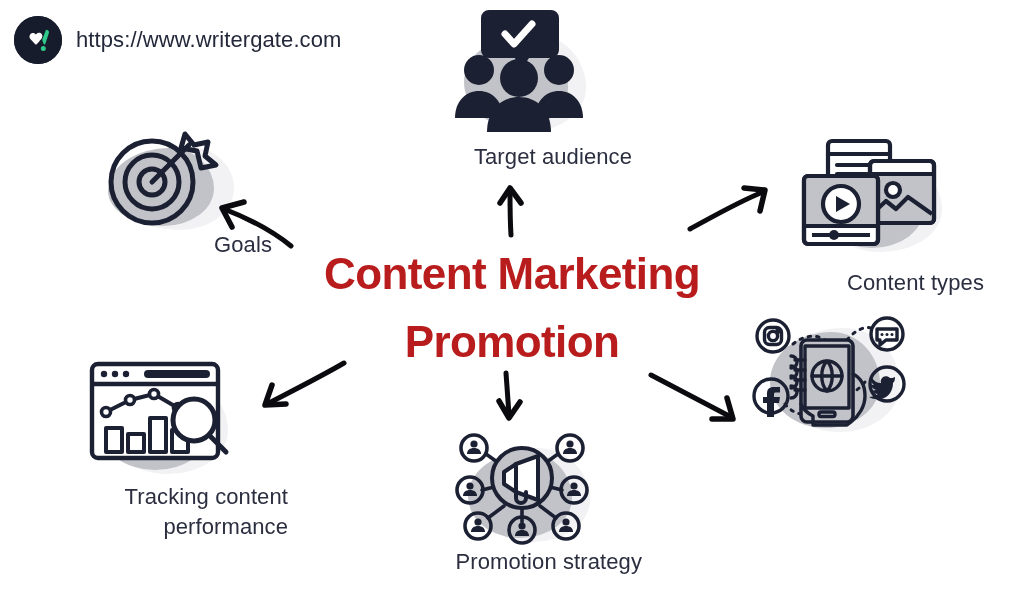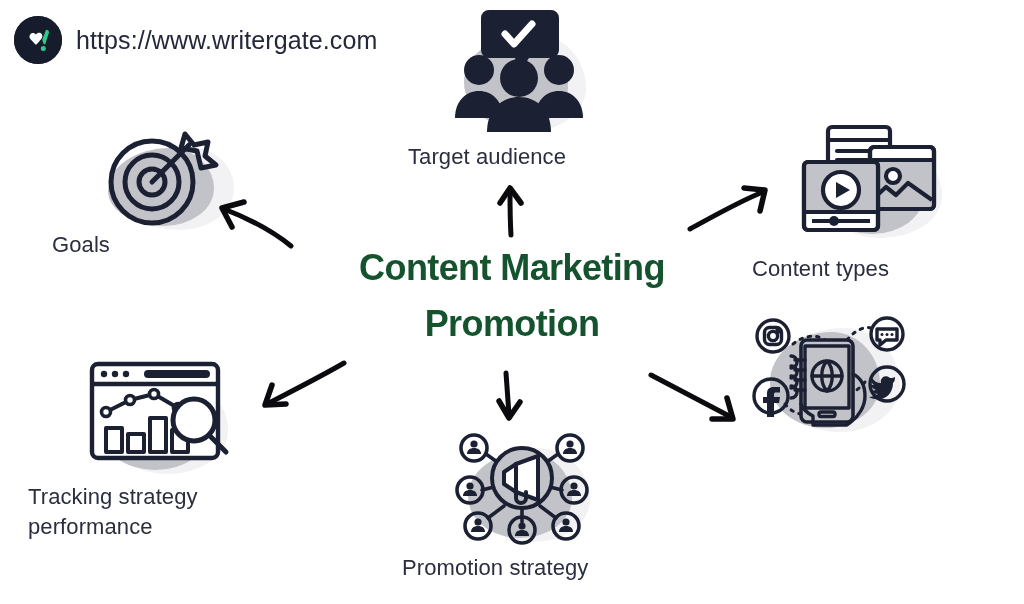--- a/index.html
+++ b/index.html
@@ -20,34 +20,34 @@
   #brand {
     position: absolute; left: 14px; top: 16px;
     display: flex; align-items: center; gap: 14px;
   }
   #brand-mark {
     width: 48px; height: 48px; border-radius: 50%;
     background: #171c2c;
     position: relative; flex: 0 0 auto;
   }
   #brand-url {
-    font-size: 25px; color: #23283a;
+    font-size: 22px; color: #23283a;
     letter-spacing: .1px; white-space: nowrap;
   }
 
   
   #center-title {
     position: absolute;
     left: 282px; top: 240px; width: 460px;
     text-align: center;
     font-weight: bold;
-    font-size: 36px;
+    font-size: 44px;
     line-height: 1.55;
     letter-spacing: -0.6px;
-    color: #14532d;
+    color: #b91c1c;
   }
   #center-title .ln { display: block; }
 
   
   .node { position: absolute; }
   .node-art {
     position: relative;
     width: 100%;
     display: flex; align-items: center; justify-content: center;
   }
@@ -56,48 +56,48 @@
     background: #c2c3c8;
     z-index: 0;
   }
   .blob-ghost {
     position: absolute;
     background: #f2f2f4;
     z-index: 0;
   }
   .node-art svg { position: relative; z-index: 2; }
   .node-label {
-    text-align: left;
+    text-align: right;
     font-size: 22px;
     color: #2a2e3f;
     line-height: 1.35;
     letter-spacing: .1px;
     white-space: pre-line;
   }
 
   
   #node-goals        { left: 52px;  top: 126px;  width: 220px; }
   #node-target       { left: 408px; top: 8px;    width: 224px; }
-  #node-content      { left: 752px; top: 122px;  width: 232px; }
+  #node-content      { left: 752px; top: 136px;  width: 232px; }
   #node-channels     { left: 700px; top: 312px;  width: 262px; }
   #node-promotion    { left: 402px; top: 428px;  width: 240px; }
   #node-tracking     { left: 28px;  top: 356px;  width: 260px; }
 
   #node-goals     .node-art { height: 104px; }
   #node-target    .node-art { height: 126px; }
   #node-content   .node-art { height: 116px; }
   #node-channels  .node-art { height: 128px; }
   #node-promotion .node-art { height: 118px; }
   #node-tracking  .node-art { height: 112px; }
 
   #node-goals     .node-label { }
   #node-target    .node-label { margin-top: 8px; }
   #node-content   .node-label { margin-top: 16px; }
   #node-channels  .node-label { margin-top: 12px; }
-  #node-promotion .node-label { margin-top: 7px; }
+  #node-promotion .node-label { margin-top: 1px; }
   #node-tracking  .node-label { margin-top: 14px; }
 
   #arrows {
     position: absolute; left: 0; top: 0;
     width: 1024px; height: 604px;
     z-index: 1; pointer-events: none;
   }
 </style>
 </head>
 <body>
@@ -382,17 +382,17 @@
           <circle cx="80" cy="38" r="4.5"></circle>
           <circle cx="104" cy="52" r="4.5"></circle>
         </g>
 
         <g fill="#ffffff" stroke="#1c2033" stroke-width="5" stroke-linecap="round">
           <circle cx="120" cy="64" r="21"></circle>
           <path d="M135,79 L152,96"></path>
         </g>
       </svg>
     </div>
-    <div class="node-label">Tracking strategy
+    <div class="node-label">Tracking content
 performance</div>
   </div>
 
 </div>
 
 </body></html>

